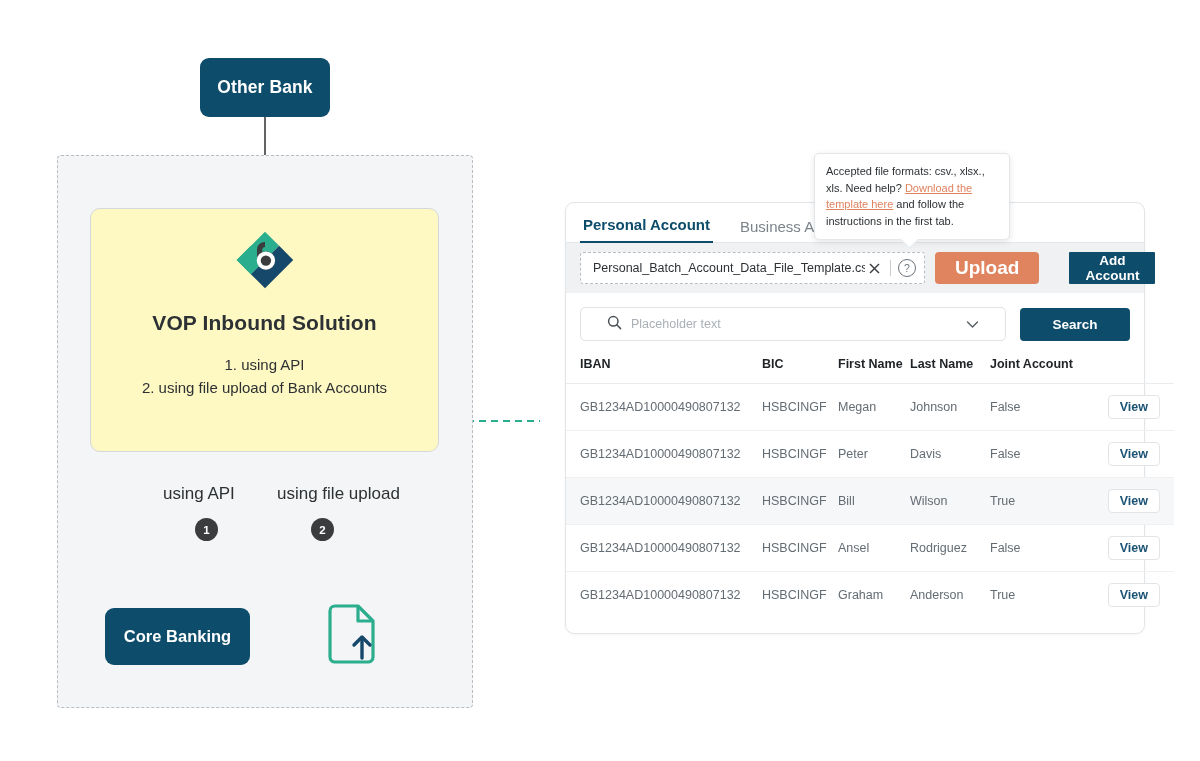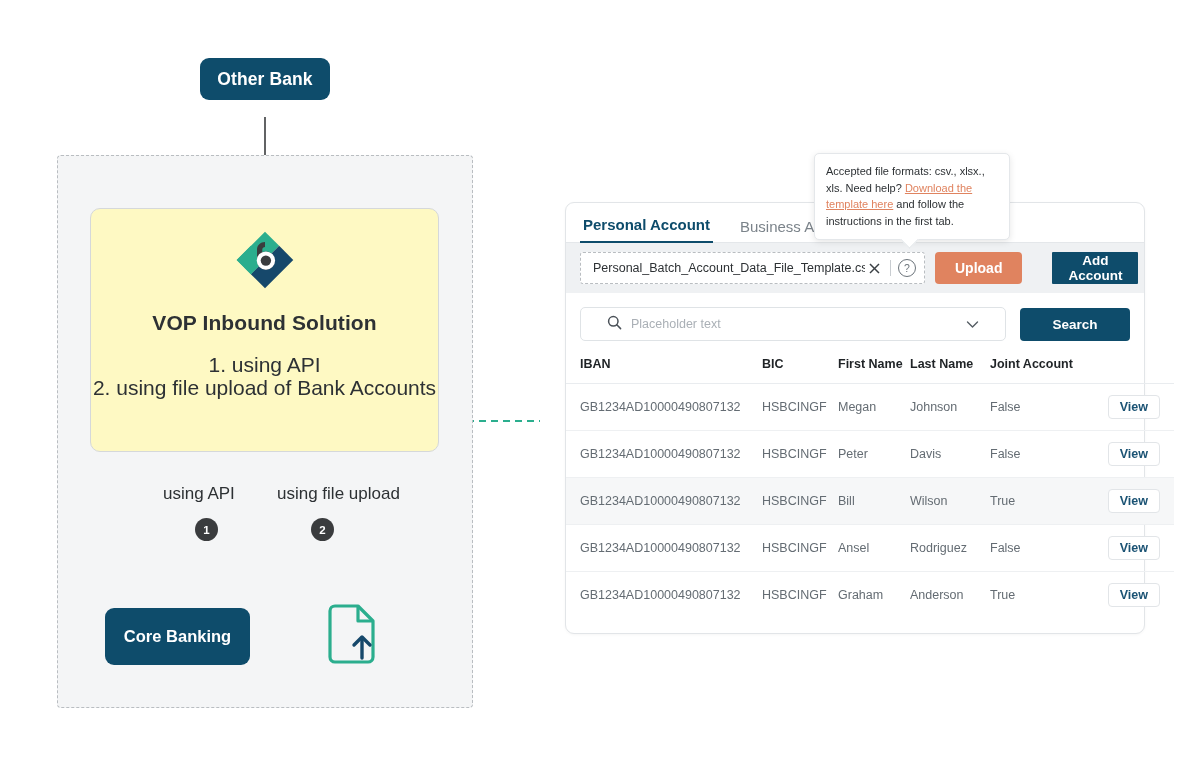--- a/index.html
+++ b/index.html
@@ -19,21 +19,21 @@
   
   #diagram {
     position: absolute;
     left: 0; top: 0;
     width: 540px; height: 761px;
   }
 
   .other-bank-box {
     position: absolute;
     left: 200px; top: 58px;
-    width: 130px; height: 42px;
+    width: 130px; height: 59px;
     background: #0E4C6B;
     border-radius: 9px;
     display: flex;
     align-items: center;
     justify-content: center;
     color: #ffffff;
     font-size: 17.5px;
     font-weight: 600;
     letter-spacing: 0.1px;
   }
@@ -76,21 +76,21 @@
   }
   .vop-subtitle {
     margin-top: 20px;
     font-size: 17px;
     color: #2d3134;
     font-weight: 400;
   }
   .vop-options {
     margin-top: 18px;
     text-align: center;
-    font-size: 21px;
+    font-size: 15px;
     color: #2d3134;
     line-height: 23px;
   }
 
   .branch-label {
     position: absolute;
     font-size: 17px;
     color: #2d3134;
   }
   .branch-label.api   { left: 163px; top: 484px; }
@@ -214,21 +214,21 @@
   }
 
   .btn-upload {
     margin-left: 10px;
     background: #E0835F;
     color: #ffffff;
     border: none;
     border-radius: 4px;
     height: 32px;
     padding: 0 20px;
-    font-size: 14px;
+    font-size: 19px;
     font-weight: 600;
     cursor: pointer;
     font-family: "Liberation Sans", sans-serif;
   }
   .btn-add-account {
     margin-left: 30px;
     background: #0E4C6B;
     color: #ffffff;
     border: none;
     border-radius: 1px;

